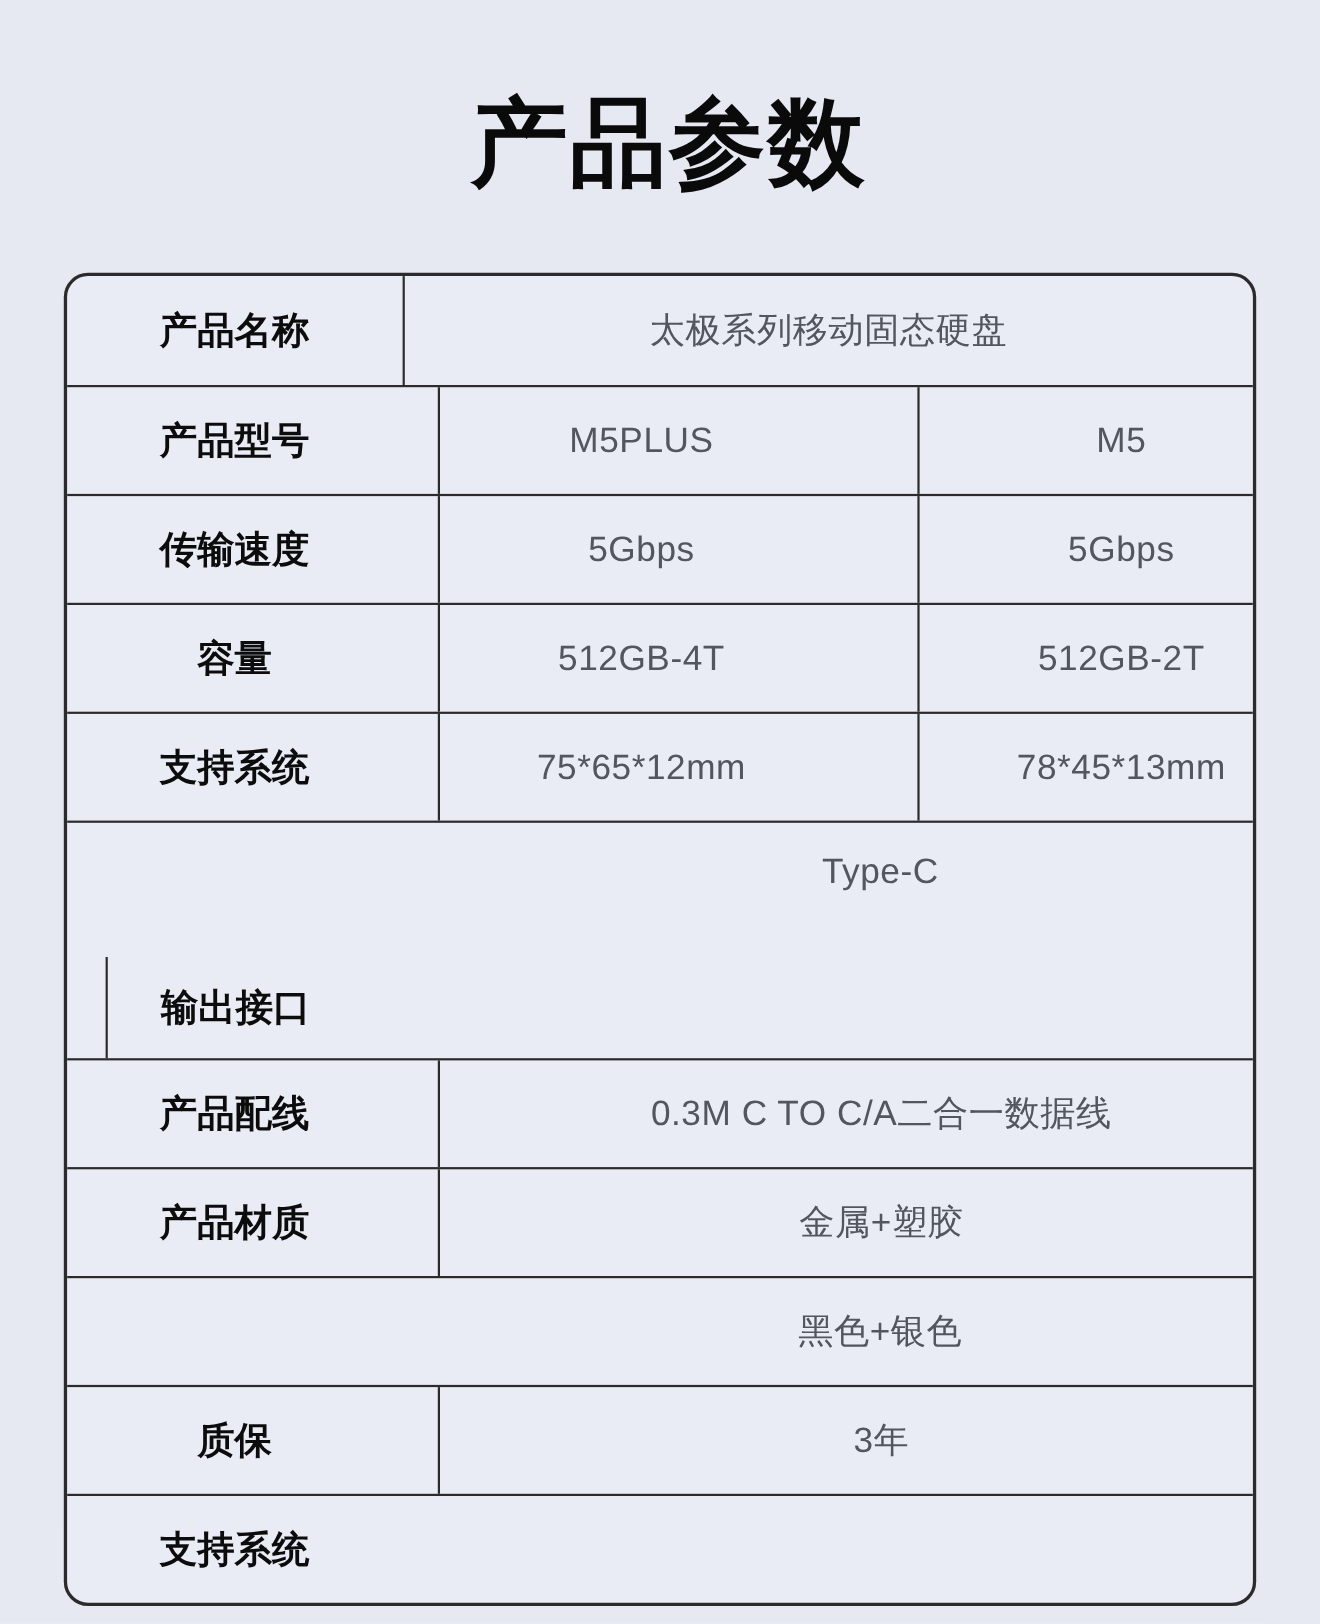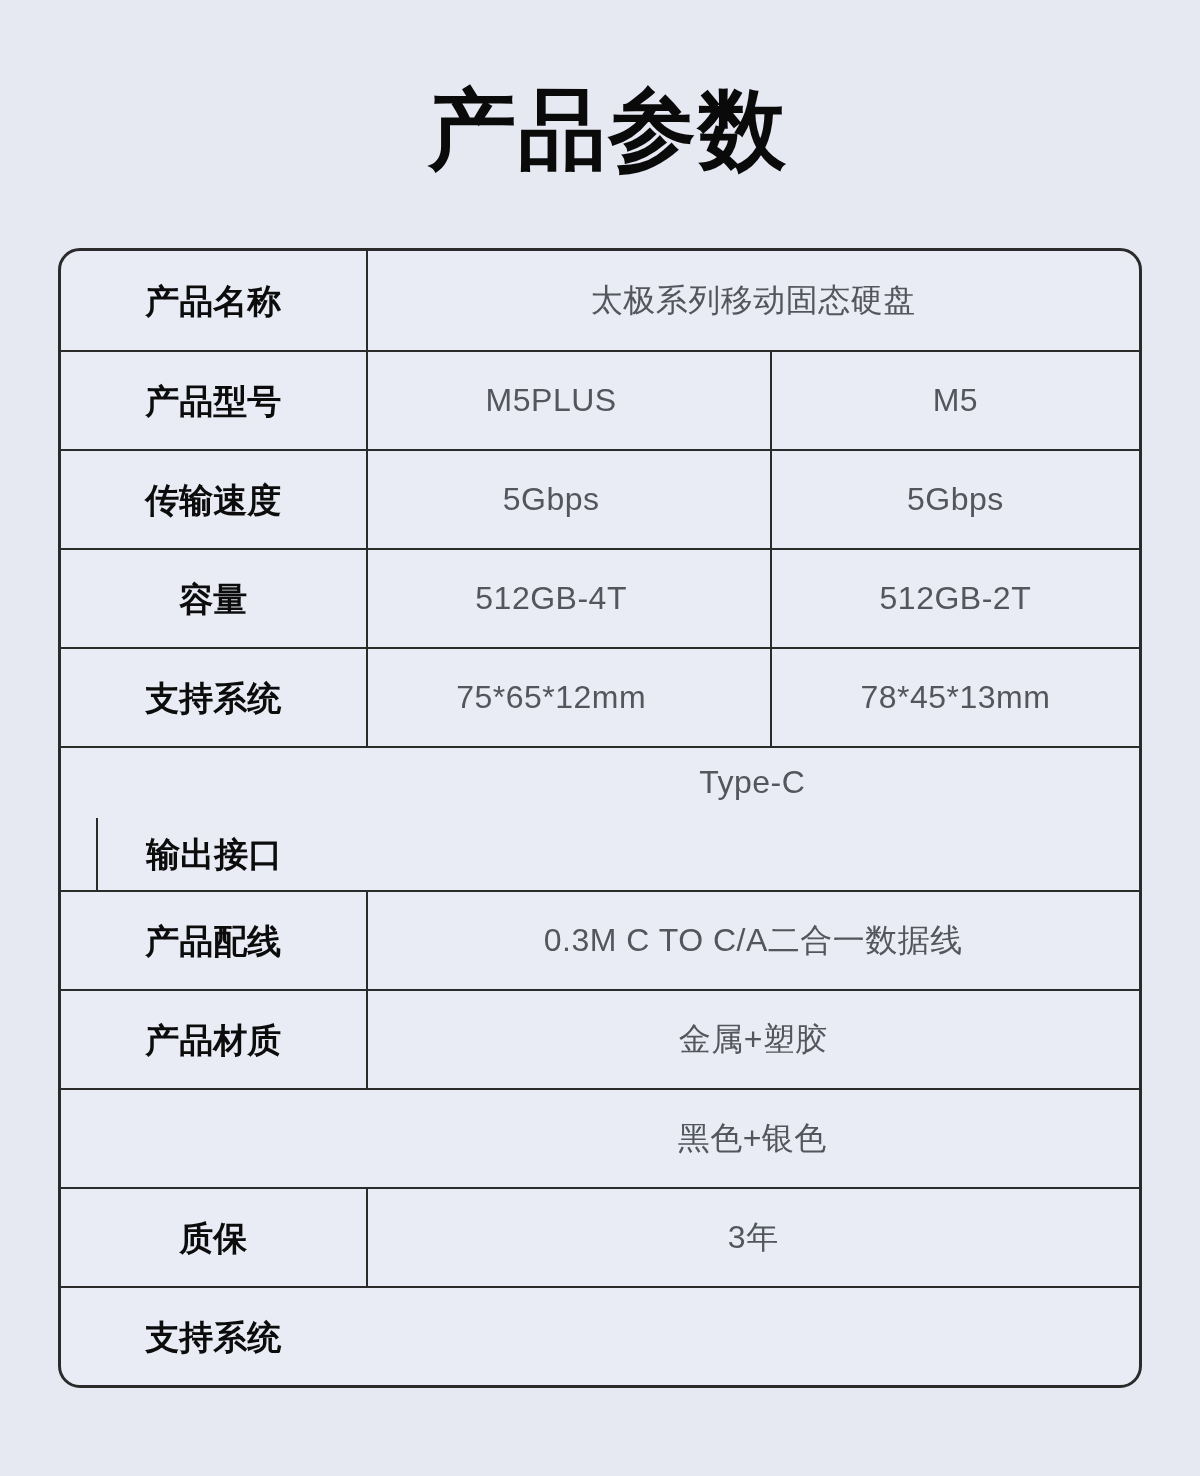--- a/index.html
+++ b/index.html
@@ -36,27 +36,28 @@
     border-radius:22px;
     overflow:hidden;
   }
   .row{
     display:grid;
     grid-template-columns:25% 37.5% 37.5%;
     min-height:99px;
   }
   .row + .row{
     border-top:2px solid var(--line);
+    gap:32px;
   }
   .cell{
     display:flex;
     align-items:center;
     justify-content:center;
     text-align:center;
-    padding:14px 24px;
+    padding:24px 24px;
     white-space:pre-line;
     line-height:1.3;
     margin-left:35px;
   }
   .cell + .cell{
     border-left:2px solid var(--line);
   }
   .cell.label{
     font-size:34px;
     font-weight:bold;

